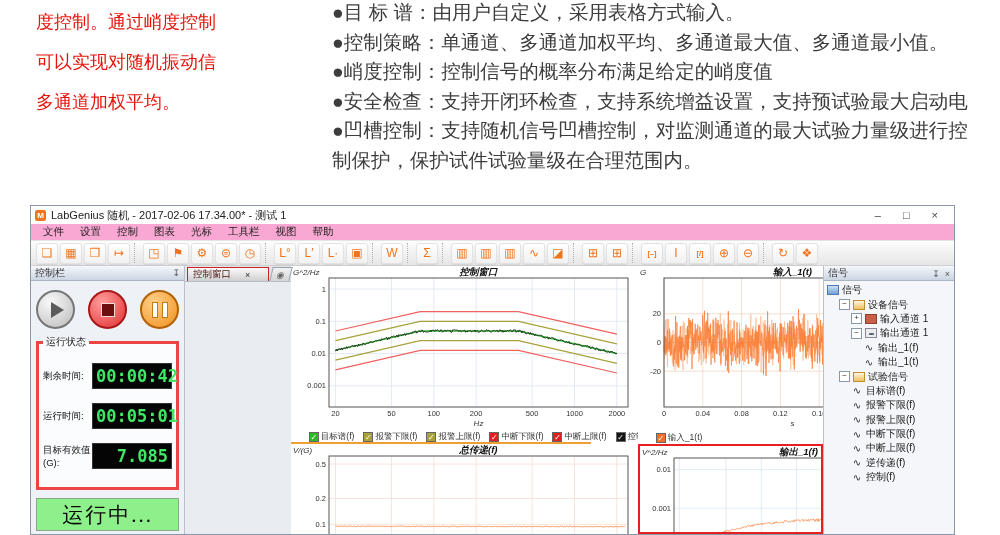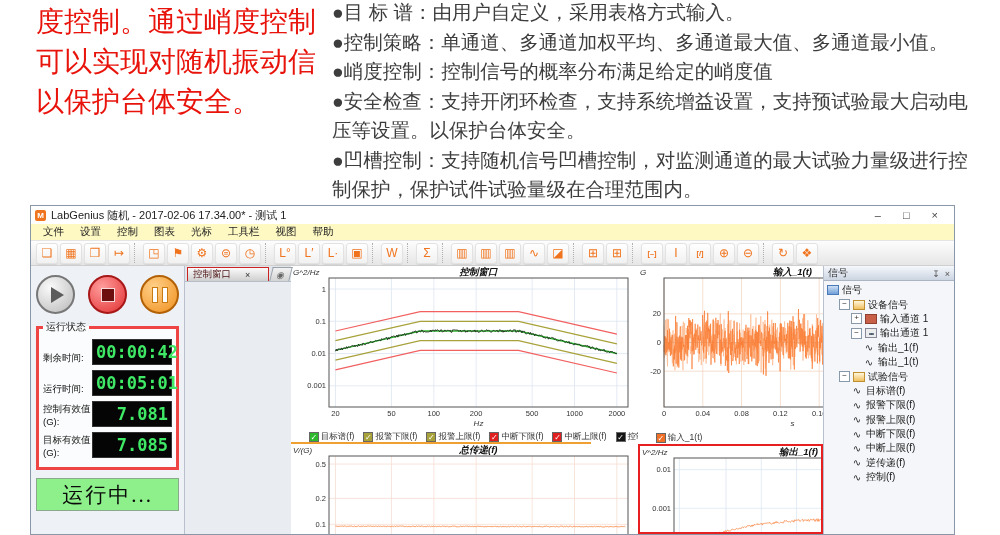--- a/index.html
+++ b/index.html
@@ -1,33 +1,33 @@
 <!DOCTYPE html>
 <html style="--accent: #f0741e; --lcd: #3fe865; --statusbg: #8ef08a; --tabred: #cc2222;"><head>
 <meta charset="utf-8">
 <style>
   html,body{margin:0;padding:0;}
   body{width:1000px;height:535px;position:relative;background:#fff;overflow:hidden;
        font-family:"Liberation Sans",sans-serif;}
   
   .intro-left{position:absolute;left:36px;top:2px;width:296px;color:#e8130b;
-              font-size:28px;line-height:40px;font-family:"Liberation Sans",sans-serif;}
+              font-size:18px;line-height:40px;font-family:"Liberation Sans",sans-serif;}
   .intro-right{position:absolute;left:332px;top:-2px;width:668px;color:#3d3d3d;
                font-size:19.5px;line-height:29.5px;white-space:nowrap;}
   
   .app{position:absolute;left:30px;top:205px;width:925px;height:330px;
        border:1px solid #8a97a8;box-sizing:border-box;background:#f2f2f2;
        display:flex;flex-direction:column;font-size:11px;overflow:hidden;}
   .titlebar{height:16px;background:#fff;display:flex;align-items:center;padding:1px 4px;flex:none;}
   .logo{width:11px;height:11px;background:var(--accent);color:#fff;font-size:8px;font-weight:bold;
         display:flex;align-items:center;justify-content:center;border-radius:2px;flex:none;}
   .title{margin-left:5px;font-size:11px;color:#222;}
   .wc{margin-left:auto;display:flex;gap:22px;padding-right:12px;color:#444;font-size:11px;}
   .wc span{cursor:default;}
-  .menubar{height:16px;background:#fef9c3;display:flex;align-items:center;padding-left:4px;flex:none;
+  .menubar{height:16px;background:#f9a8d4;display:flex;align-items:center;padding-left:4px;flex:none;
            border-bottom:1px solid #e4e4e4;}
   .mi{padding:0 8px;font-size:10.5px;color:#222;}
   .toolbar{height:24px;background:linear-gradient(#fdfdfd,#e6e6e6);display:flex;align-items:center;
            padding-left:4px;flex:none;border-bottom:1px solid #cfcfcf;}
   .tbtn{width:20px;height:19px;margin:0 1px;border:1px solid #e2e2e2;border-radius:3px;flex:none;
         background:linear-gradient(#ffffff,#f1f1f1);color:var(--accent);font-size:12px;
         display:flex;align-items:center;justify-content:center;box-shadow:0 1px 1px rgba(0,0,0,.08);}
   .tbtn.sm{font-size:7.5px;font-weight:bold;}
   .tsep{width:4px;height:20px;border-left:1px dotted #b0b0b0;margin:0 3px;flex:none;}
   
@@ -43,21 +43,21 @@
   .rbtn.play{background:radial-gradient(circle at 35% 30%,#fafafa,#b9b9b9);border:2px solid #777;}
   .rbtn.play .tri{width:0;height:0;border-left:13px solid #5c5c5c;border-top:8px solid transparent;
                   border-bottom:8px solid transparent;margin-left:4px;}
   .rbtn.stop{background:radial-gradient(circle at 35% 30%,#ff9d9d,#e23030);border:2px solid #a81818;}
   .rbtn.stop .sq{width:12px;height:12px;background:#6e0f0f;outline:1px solid #f6dada;}
   .rbtn.pause{background:radial-gradient(circle at 35% 30%,#ffd089,#f0901e);border:2px solid #b26106;}
   .rbtn.pause .bars{display:flex;gap:4px;}
   .rbtn.pause .bars i{width:4px;height:14px;background:#fff;border:1px solid #c87a10;display:block;}
   .runstate{border:3px solid #ef4444;margin:0 5px;padding:0 4px 4px;background:#fbfcfd;flex:none;}
   .runstate legend{font-size:10px;color:#222;padding:0 3px;}
-  .frow{display:flex;justify-content:space-between;align-items:flex-end;margin:5px 0;}
+  .frow{display:flex;justify-content:space-between;align-items:center;margin:14px 0;}
   .flab{font-size:9.5px;color:#111;}
   .lcd{width:72px;background:#050505;color:var(--lcd);font-family:"DejaVu Sans Mono",monospace;
        font-size:17px;font-weight:bold;text-align:right;padding:2px 3px;border:1px solid #333;flex:none;}
   .status{margin:8px 5px 4px;height:31px;background:var(--statusbg);border:1px solid #8aa88a;
           display:flex;align-items:center;justify-content:center;font-size:21px;color:#0a0a0a;
           font-family:"Liberation Serif",serif;letter-spacing:2px;flex:none;}
   
   .chartcol{flex:1;display:flex;flex-direction:row;min-width:0;background:#e9ecf0;}
   .tabbar{height:15px;background:#e2e6ea;border-bottom:1px solid #b6bec8;display:flex;
           align-items:flex-end;padding-left:2px;flex:none;}
@@ -95,28 +95,27 @@
   .tico.chan-in{background:#c86048;border:1px solid #8f4030;}
   .tico.chan-out{background:#ececec;border:1px solid #889;color:#456;font-size:7px;letter-spacing:-1px;}
   .tico.plot,.tico.wave{color:#1a1a1a;font-size:10px;}
 </style>
 </head>
 <body>
 
 <div class="intro-left" id="intro-left">
     <div>度控制。通过峭度控制</div>
     <div>可以实现对随机振动信</div>
-    <div>以保护台体安全。</div>
+    <div>多通道加权平均。</div>
   </div>
 <div class="intro-right" id="intro-bullets">
     <div>●目 标 谱：由用户自定义，采用表格方式输入。</div>
     <div>●控制策略：单通道、多通道加权平均、多通道最大值、多通道最小值。</div>
     <div>●峭度控制：控制信号的概率分布满足给定的峭度值</div>
     <div>●安全检查：支持开闭环检查，支持系统增益设置，支持预试验最大启动电</div>
-    <div>压等设置。以保护台体安全。</div>
     <div>●凹槽控制：支持随机信号凹槽控制，对监测通道的最大试验力量级进行控</div>
     <div>制保护，保护试件试验量级在合理范围内。</div>
   </div>
 
 <div class="app">
   <div class="titlebar">
     <span class="logo">M</span>
     <span class="title">LabGenius 随机 - 2017-02-06 17.34.00* - 测试 1</span>
     <span class="wc">
       <span>–</span>
@@ -169,20 +168,24 @@
       <span class="tbtn sm">[/]</span>
       <span class="tbtn">⊕</span>
       <span class="tbtn">⊖</span>
       <span class="tsep"></span>
       <span class="tbtn">↻</span>
       <span class="tbtn">❖</span>
     </div>
 
   <div class="mainrow">
     <div class="leftpanel">
+      <div class="phead">
+        <span>控制栏</span>
+        <span class="pin">↧</span>
+      </div>
       <div class="btnrow">
         <div class="rbtn play">
             <span class="tri"></span>
           </div>
         <div class="rbtn stop">
             <span class="sq"></span>
           </div>
         <div class="rbtn pause">
             <span class="bars">
               <i></i>
@@ -193,24 +196,20 @@
       <fieldset class="runstate">
         <legend>运行状态</legend>
         <div id="fields">
             <div class="frow">
               <span class="flab">剩余时间:</span>
               <span class="lcd">00:00:42</span>
             </div>
             <div class="frow">
               <span class="flab">运行时间:</span>
               <span class="lcd">00:05:01</span>
-            </div>
-            <div class="frow">
-              <span class="flab">控制有效值(G):</span>
-              <span class="lcd">7.081</span>
             </div>
             <div class="frow">
               <span class="flab">目标有效值(G):</span>
               <span class="lcd">7.085</span>
             </div>
           </div>
       </fieldset>
       <div class="status">运行中...</div>
 
     </div>

